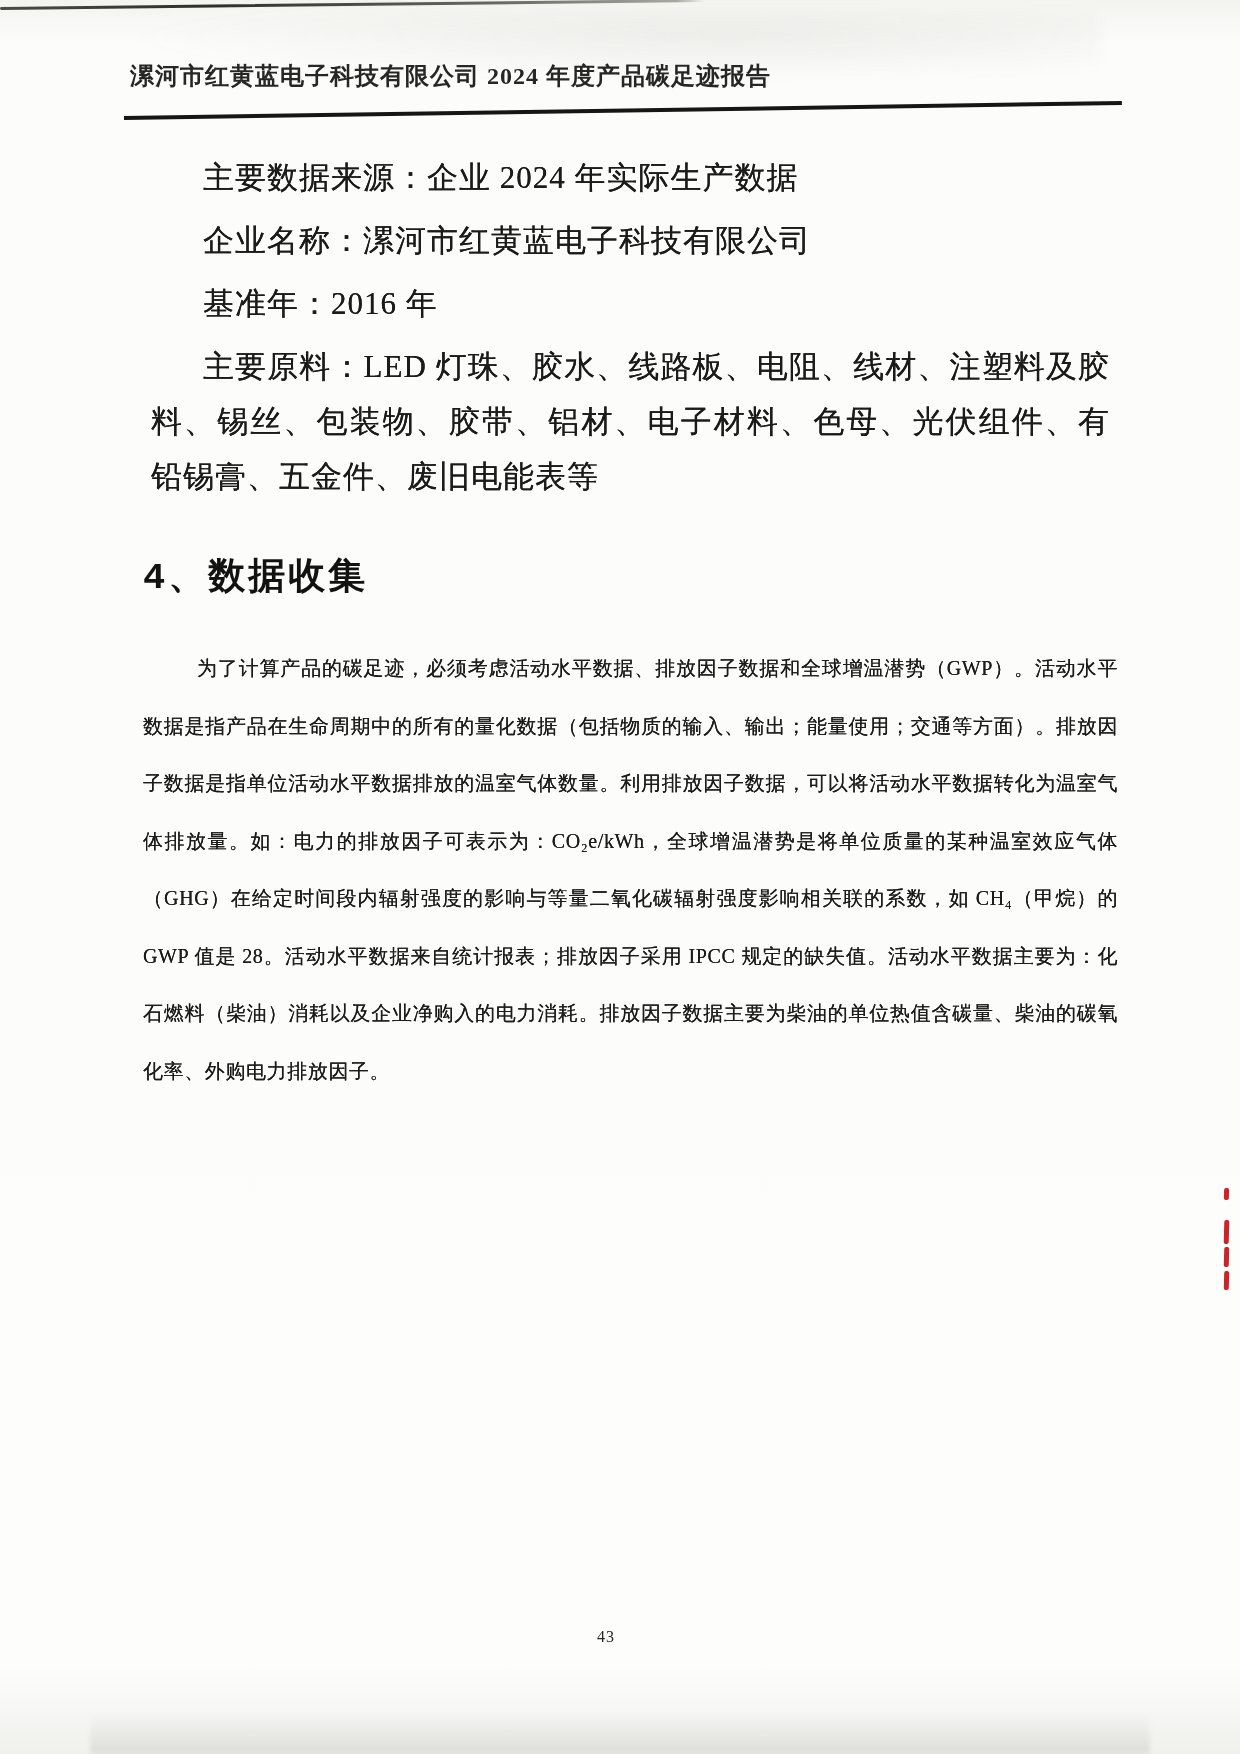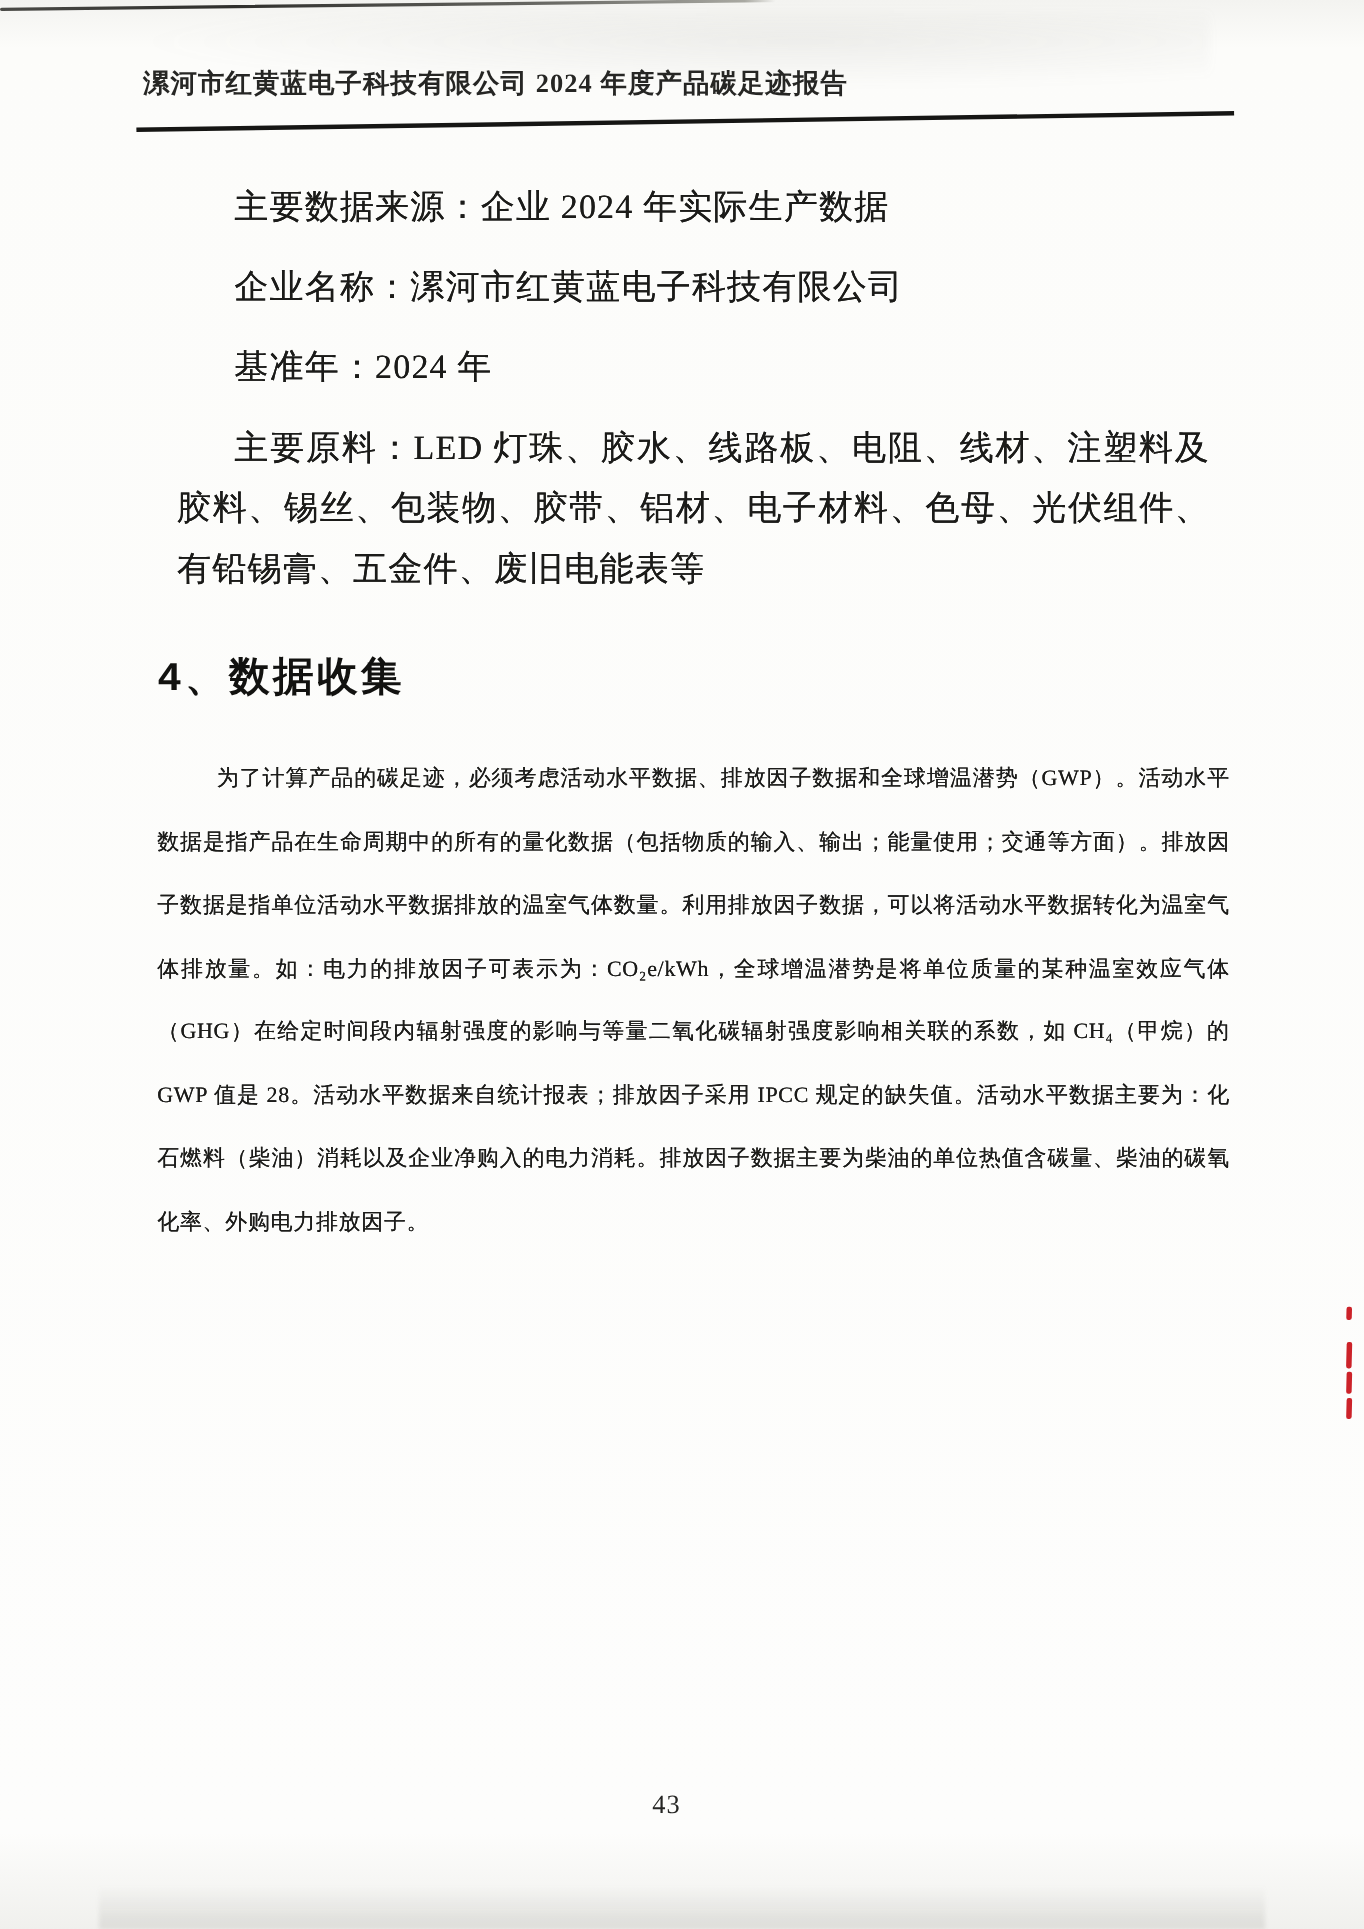--- a/index.html
+++ b/index.html
@@ -56,21 +56,21 @@
     transform: rotate(-0.86deg);
     transform-origin: left center;
   }
 
   
   .content {
     position: absolute;
     left: 143px; top: 142px; width: 975px;
   }
   .info-block p {
-    margin: 18px;
+    margin: 8px;
     font-size: 31px;
     line-height: 55px;
     text-indent: 52px;
     text-align: justify;
     letter-spacing: 1px;
     color: #1b1b19;
     text-shadow: 0 0 0.5px #1b1b19;
   }
   .section-heading {
     margin: 50px 0 0 0;
@@ -111,42 +111,42 @@
   .red-marks .d3 { height: 20px; margin-bottom: 4px; }
   .red-marks .d4 { height: 19px; }
 
   
   .footer {
     position: absolute;
     top: 1628px; left: 0; width: 1212px;
     text-align: center;
   }
   .page-number {
-    font-size: 24px;
+    font-size: 16px;
     color: #262624;
     letter-spacing: 1px;
   }
 </style>
 </head>
 <body>
 
 <div class="page">
 
   <div class="scan-top-line"></div>
   <div class="scan-mottle-a"></div>
 
   <div class="header-title">漯河市红黄蓝电子科技有限公司 2024 年度产品碳足迹报告</div>
   <div class="header-rule"></div>
 
   <div class="content">
 
     <div class="info-block">
       <p>主要数据来源：企业 2024 年实际生产数据</p>
       <p>企业名称：漯河市红黄蓝电子科技有限公司</p>
-      <p>基准年：2024 年</p>
+      <p>基准年：2016 年</p>
       <p>主要原料：LED 灯珠、胶水、线路板、电阻、线材、注塑料及胶料、锡丝、包装物、胶带、铝材、电子材料、色母、光伏组件、有铅锡膏、五金件、废旧电能表等</p>
     </div>
 
     <h2 class="section-heading">4、数据收集</h2>
 
     <p class="body-paragraph">为了计算产品的碳足迹，必须考虑活动水平数据、排放因子数据和全球增温潜势（GWP）。活动水平数据是指产品在生命周期中的所有的量化数据（包括物质的输入、输出；能量使用；交通等方面）。排放因子数据是指单位活动水平数据排放的温室气体数量。利用排放因子数据，可以将活动水平数据转化为温室气体排放量。如：电力的排放因子可表示为：CO₂e/kWh，全球增温潜势是将单位质量的某种温室效应气体（GHG）在给定时间段内辐射强度的影响与等量二氧化碳辐射强度影响相关联的系数，如 CH₄（甲烷）的 GWP 值是 28。活动水平数据来自统计报表；排放因子采用 IPCC 规定的缺失值。活动水平数据主要为：化石燃料（柴油）消耗以及企业净购入的电力消耗。排放因子数据主要为柴油的单位热值含碳量、柴油的碳氧化率、外购电力排放因子。</p>
 
   </div>
 
   <div class="red-marks">

